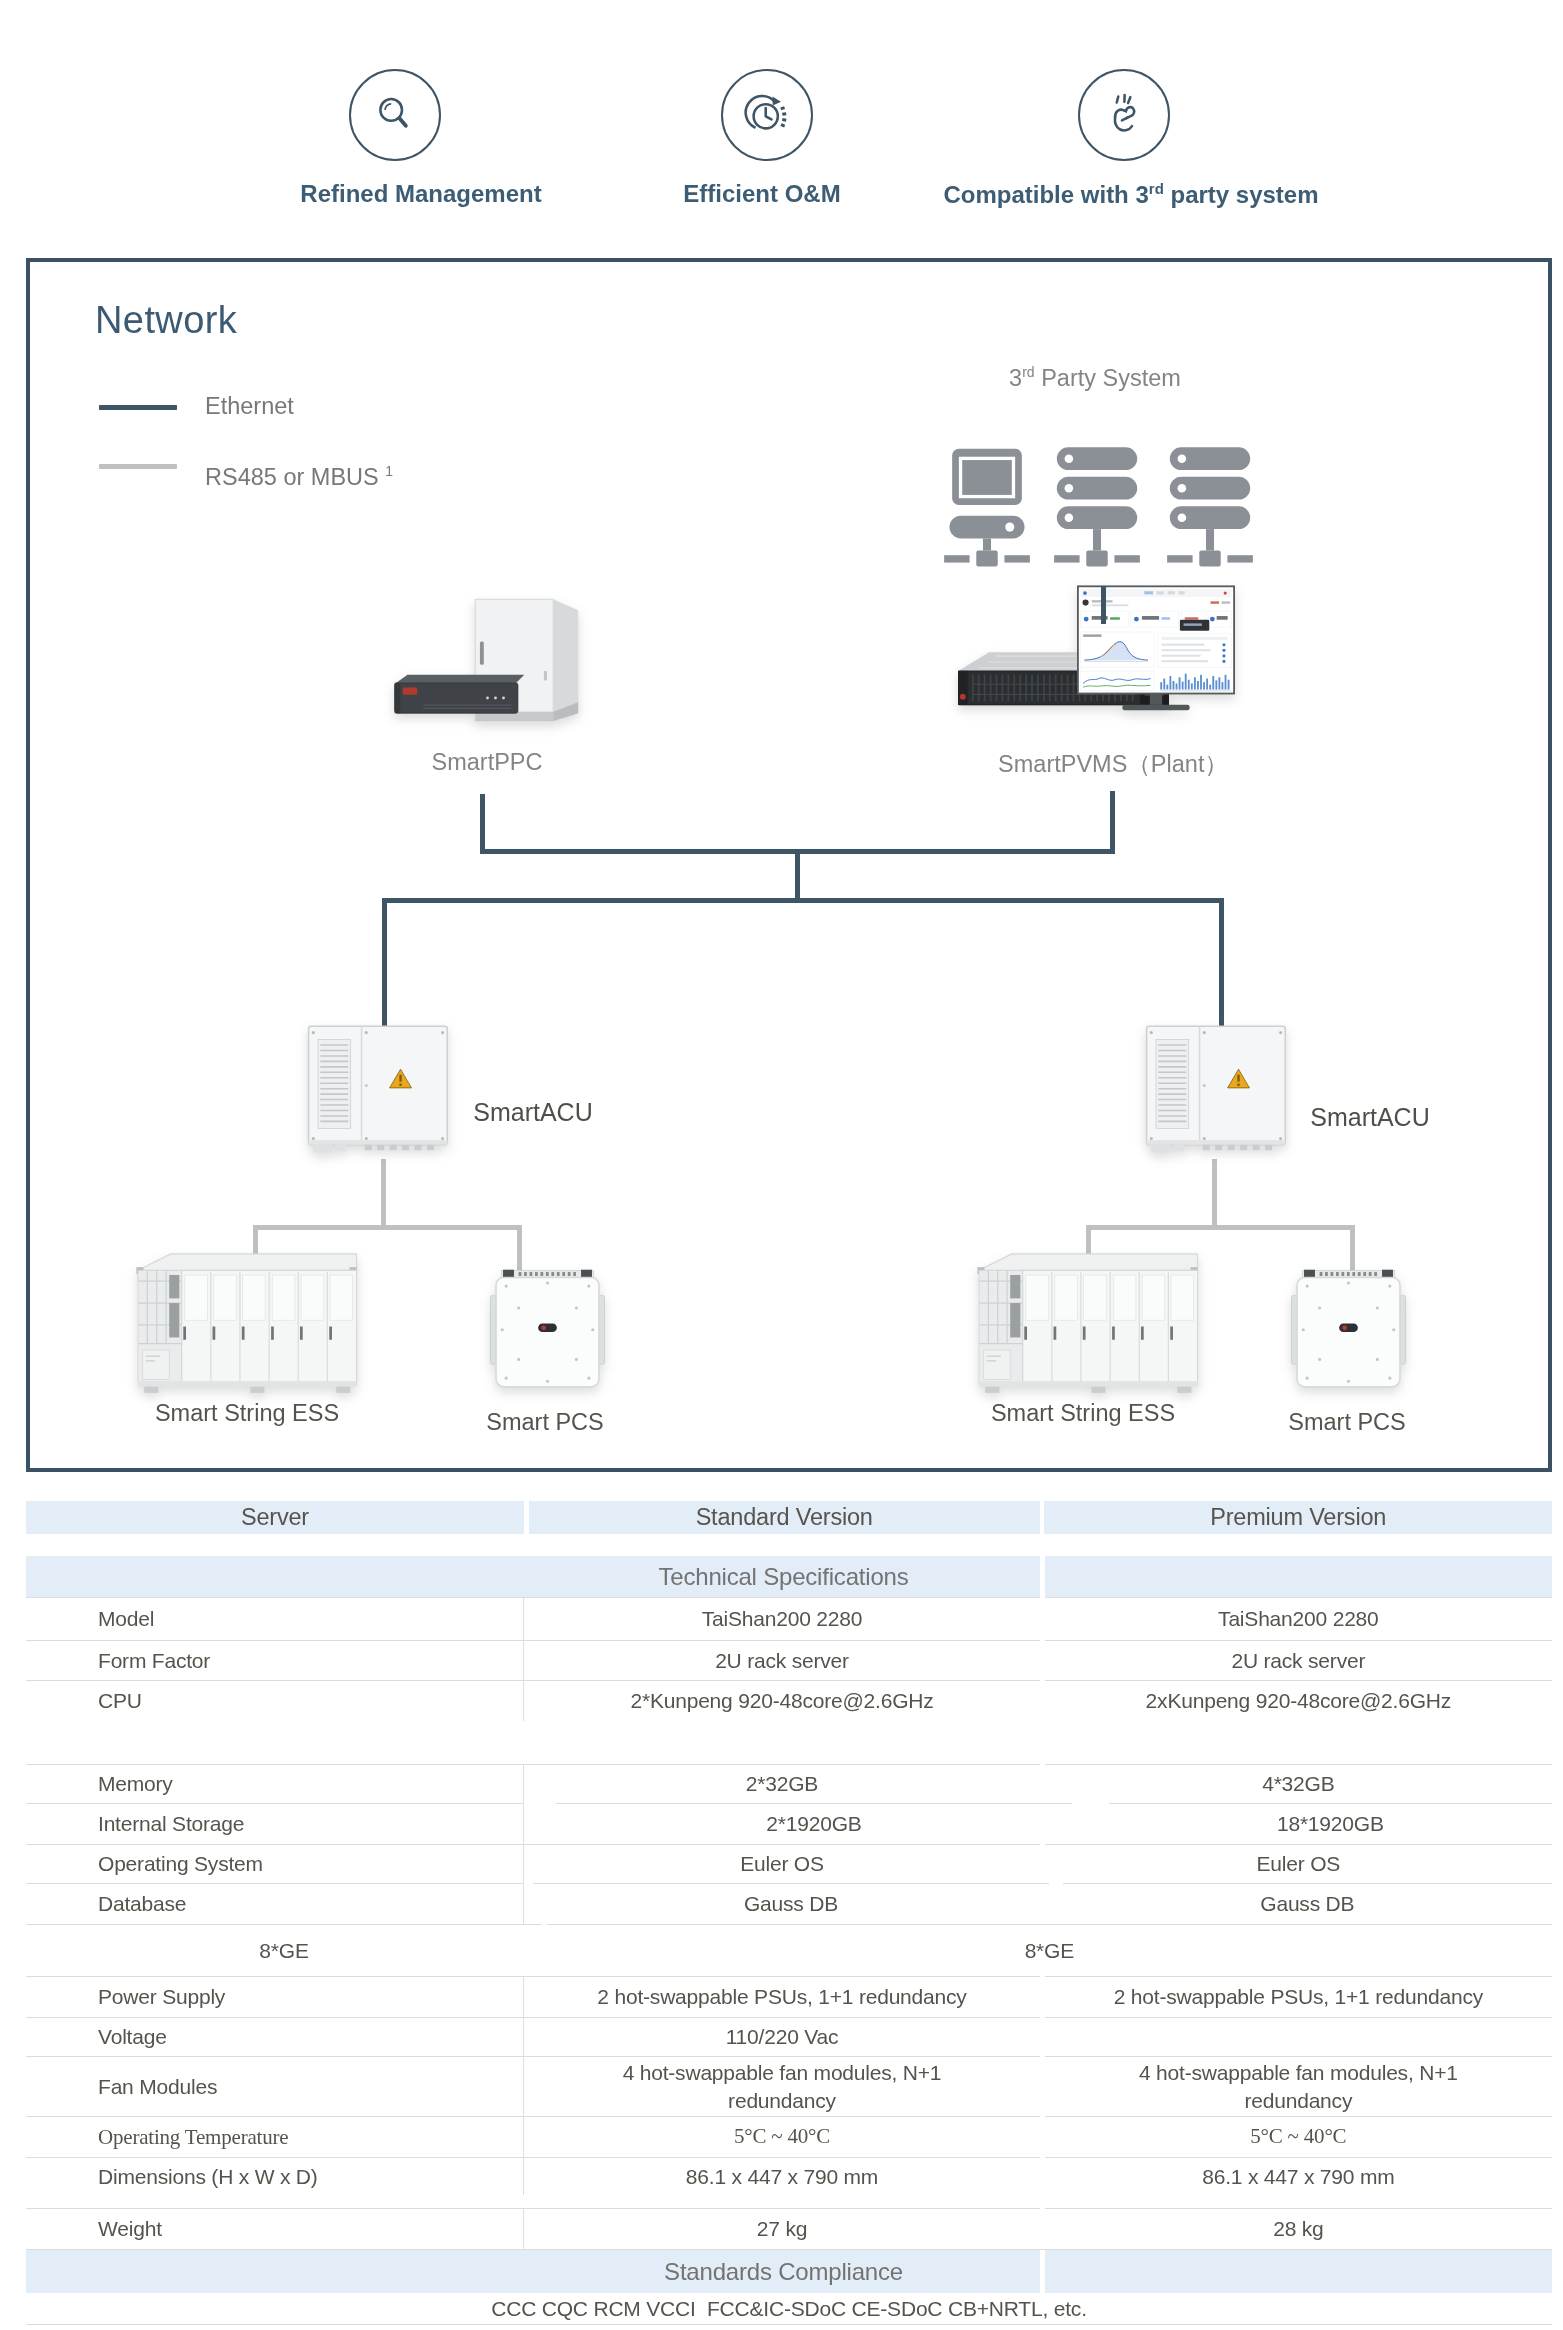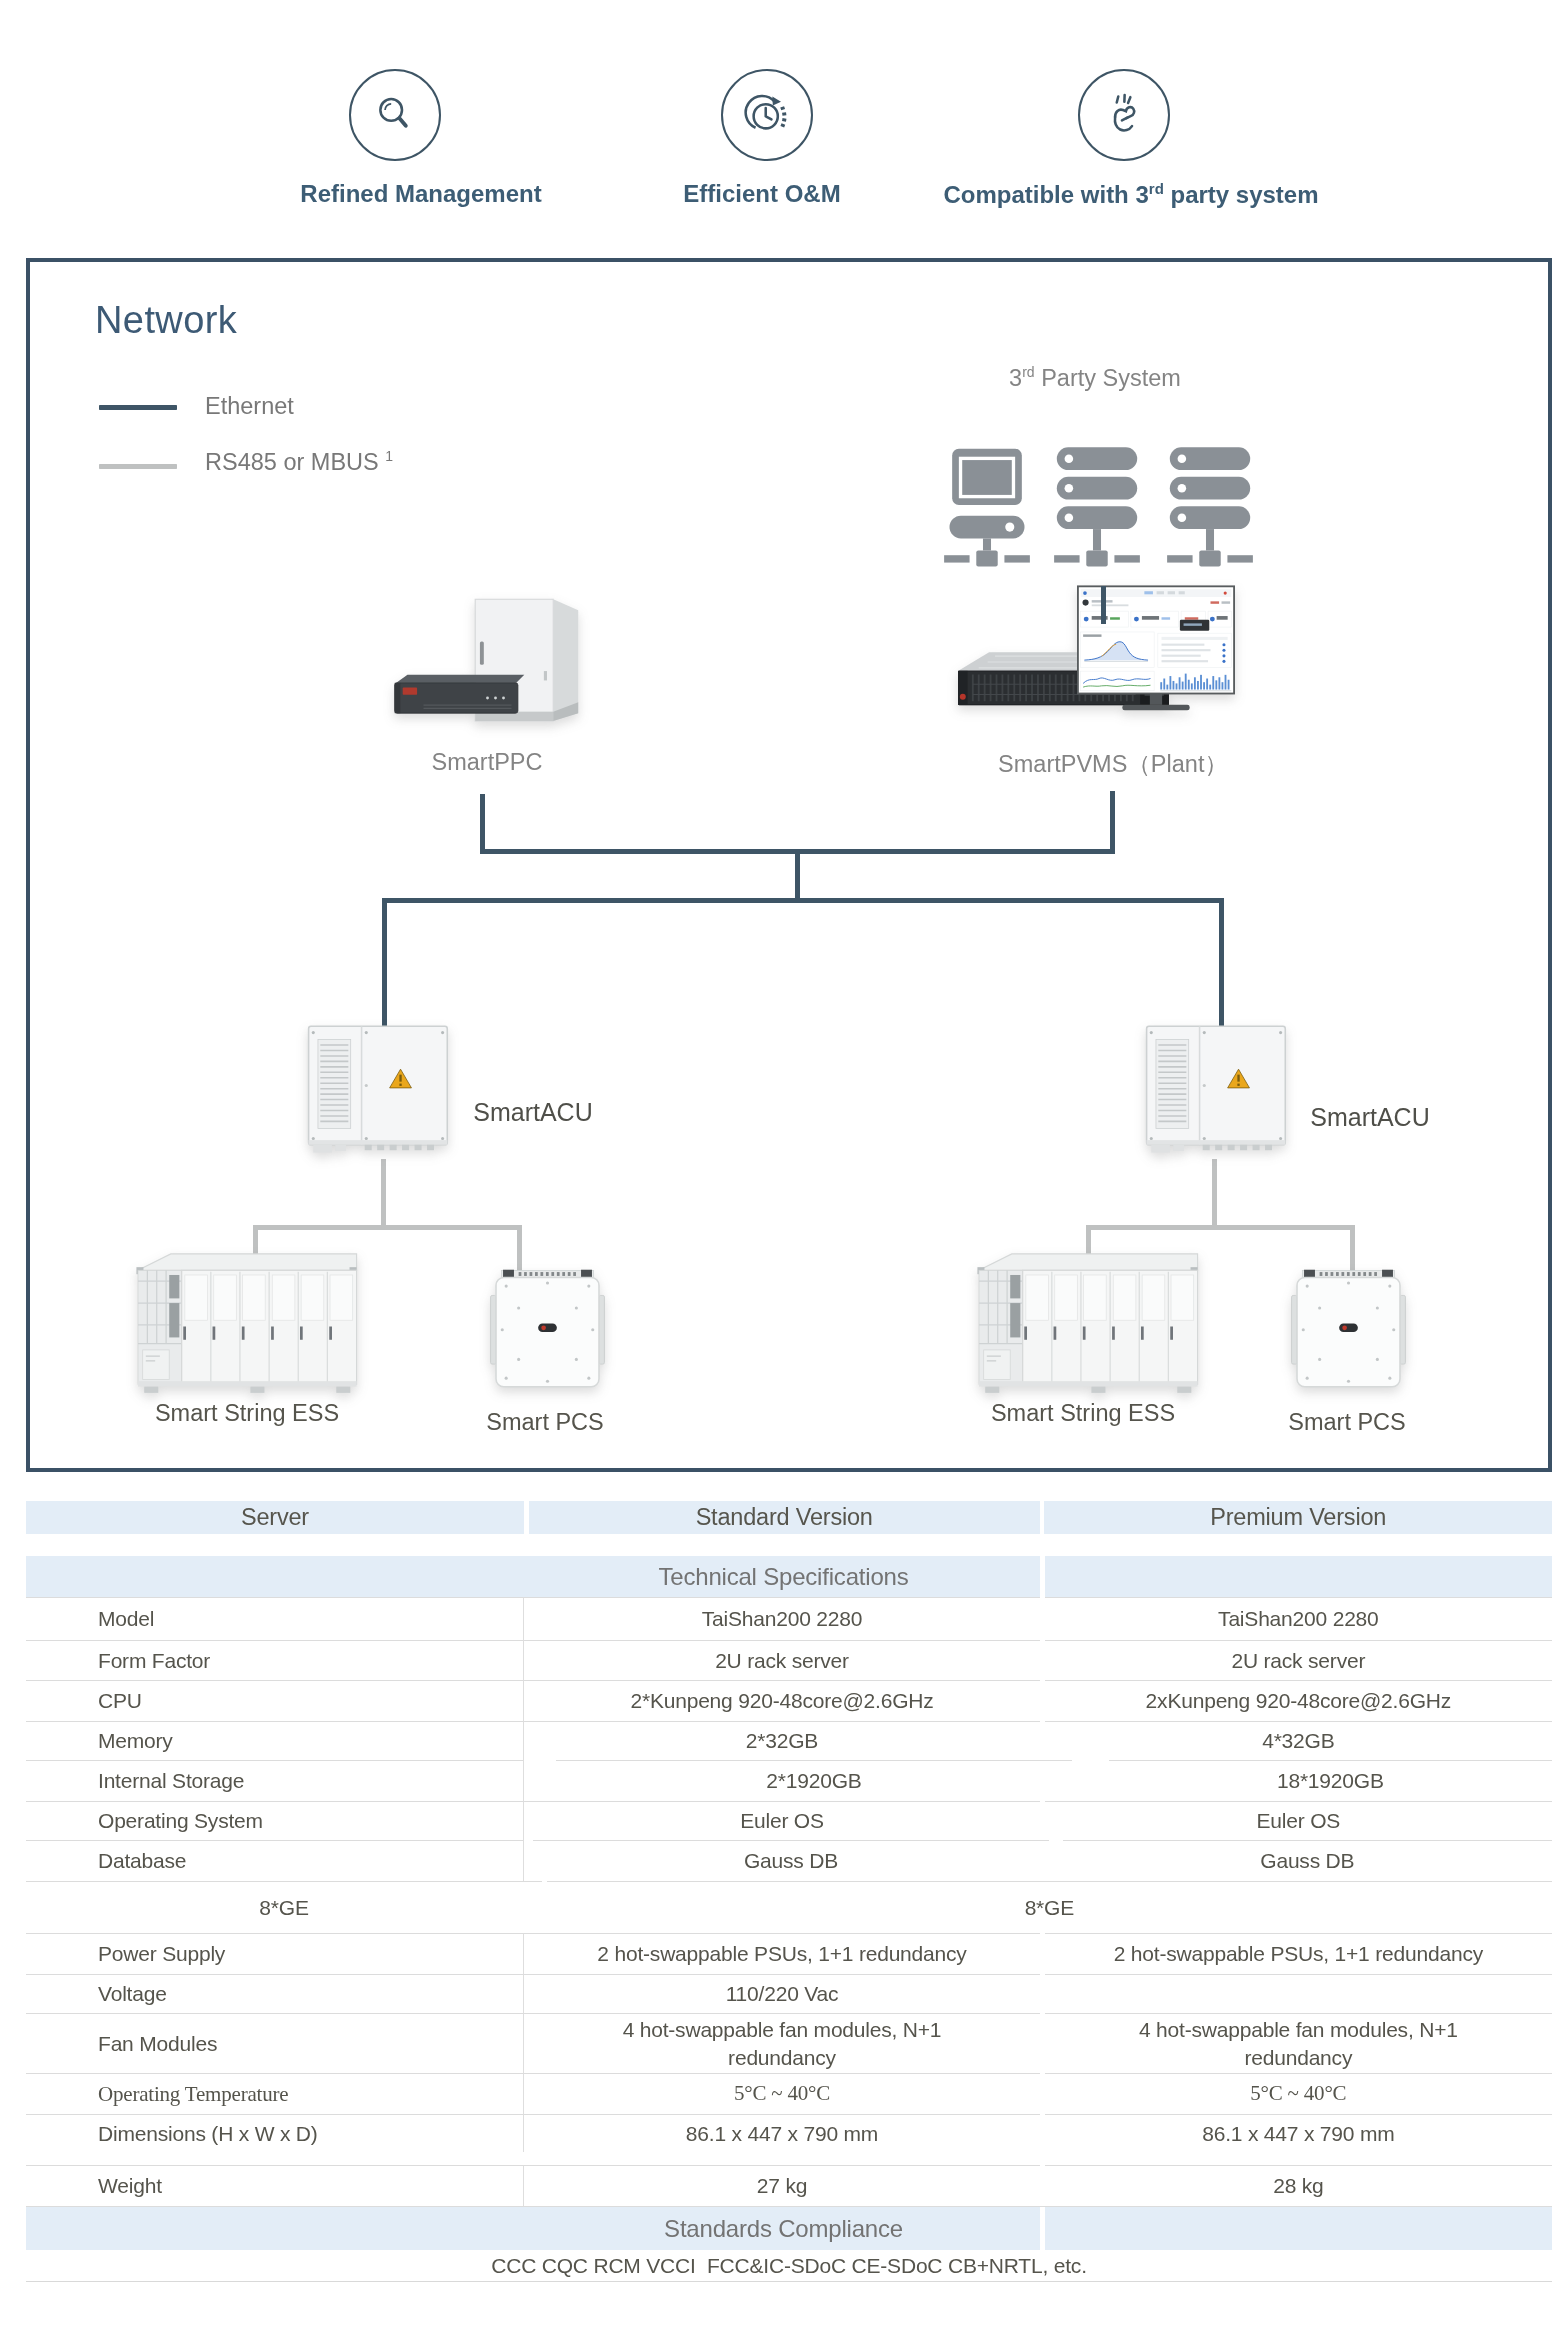--- a/index.html
+++ b/index.html
@@ -92,21 +92,21 @@
   <div class="feat-label" style="left:421px;top:180px;"><span>Refined Management</span></div>
   <div class="feat-label" style="left:762px;top:180px;"><span>Efficient O&amp;M</span></div>
   <div class="feat-label" style="left:1131px;top:180px;"><span>Compatible with 3</span><sup>rd</sup><span> party system</span></div>
 
   <div class="net-box"></div>
   <div class="net-title">Network</div>
 
   <div class="legend-line eth" style="left:99px;top:405px;width:78px;"></div>
   <div class="legend-text" style="left:205px;top:393px;">Ethernet</div>
   <div class="legend-line rs" style="left:99px;top:464px;width:78px;"></div>
-  <div class="legend-text" style="left:205px;top:448px;"><span>RS485 or MBUS </span><sup>1</sup></div>
+  <div class="legend-text" style="left:205px;top:463px;"><span>RS485 or MBUS </span><sup>1</sup></div>
 
   <div class="node-label lab-gray" style="left:1095px;top:364px;"><span>3</span><sup>rd</sup><span> Party System</span></div>
 
   <svg class="abs flat" style="left:944px;top:446px;" width="86" height="134" viewBox="0 0 64 100" fill="#8a9096">
     <rect x="6" y="2" width="52" height="42" rx="5"></rect>
     <rect x="11" y="8" width="42" height="31" fill="#fff"></rect>
     <rect x="13.5" y="10.5" width="37" height="26" fill="#8a9096"></rect>
     <rect x="4" y="52" width="56" height="17" rx="8.5"></rect>
     <circle cx="49" cy="60.5" r="3.4" fill="#fff"></circle>
     <rect x="29" y="69" width="6" height="9"></rect>
@@ -509,21 +509,21 @@
     <div class="trow" style="height:40px;">
       <div class="c1">Form Factor</div>
         <div class="c2">2U rack server</div>
         <div class="c3">2U rack server</div>
     </div>
     <div class="trow" style="height:41px;">
       <div class="c1">CPU</div>
         <div class="c2">2*Kunpeng 920-48core@2.6GHz</div>
         <div class="c3">2xKunpeng 920-48core@2.6GHz</div>
     </div>
-    <div class="trow" style="height:39px;">
+    <div class="trow" style="height:39px;margin-top:43px;">
       <div class="c1">Memory</div>
         <div class="c2">2*32GB</div>
         <div class="c3">4*32GB</div>
     </div>
     <div class="trow" style="height:41px;gap:32px;">
       <div class="c1">Internal Storage</div>
         <div class="c2">2*1920GB</div>
         <div class="c3">18*1920GB</div>
     </div>
     <div class="trow" style="height:39px;">

